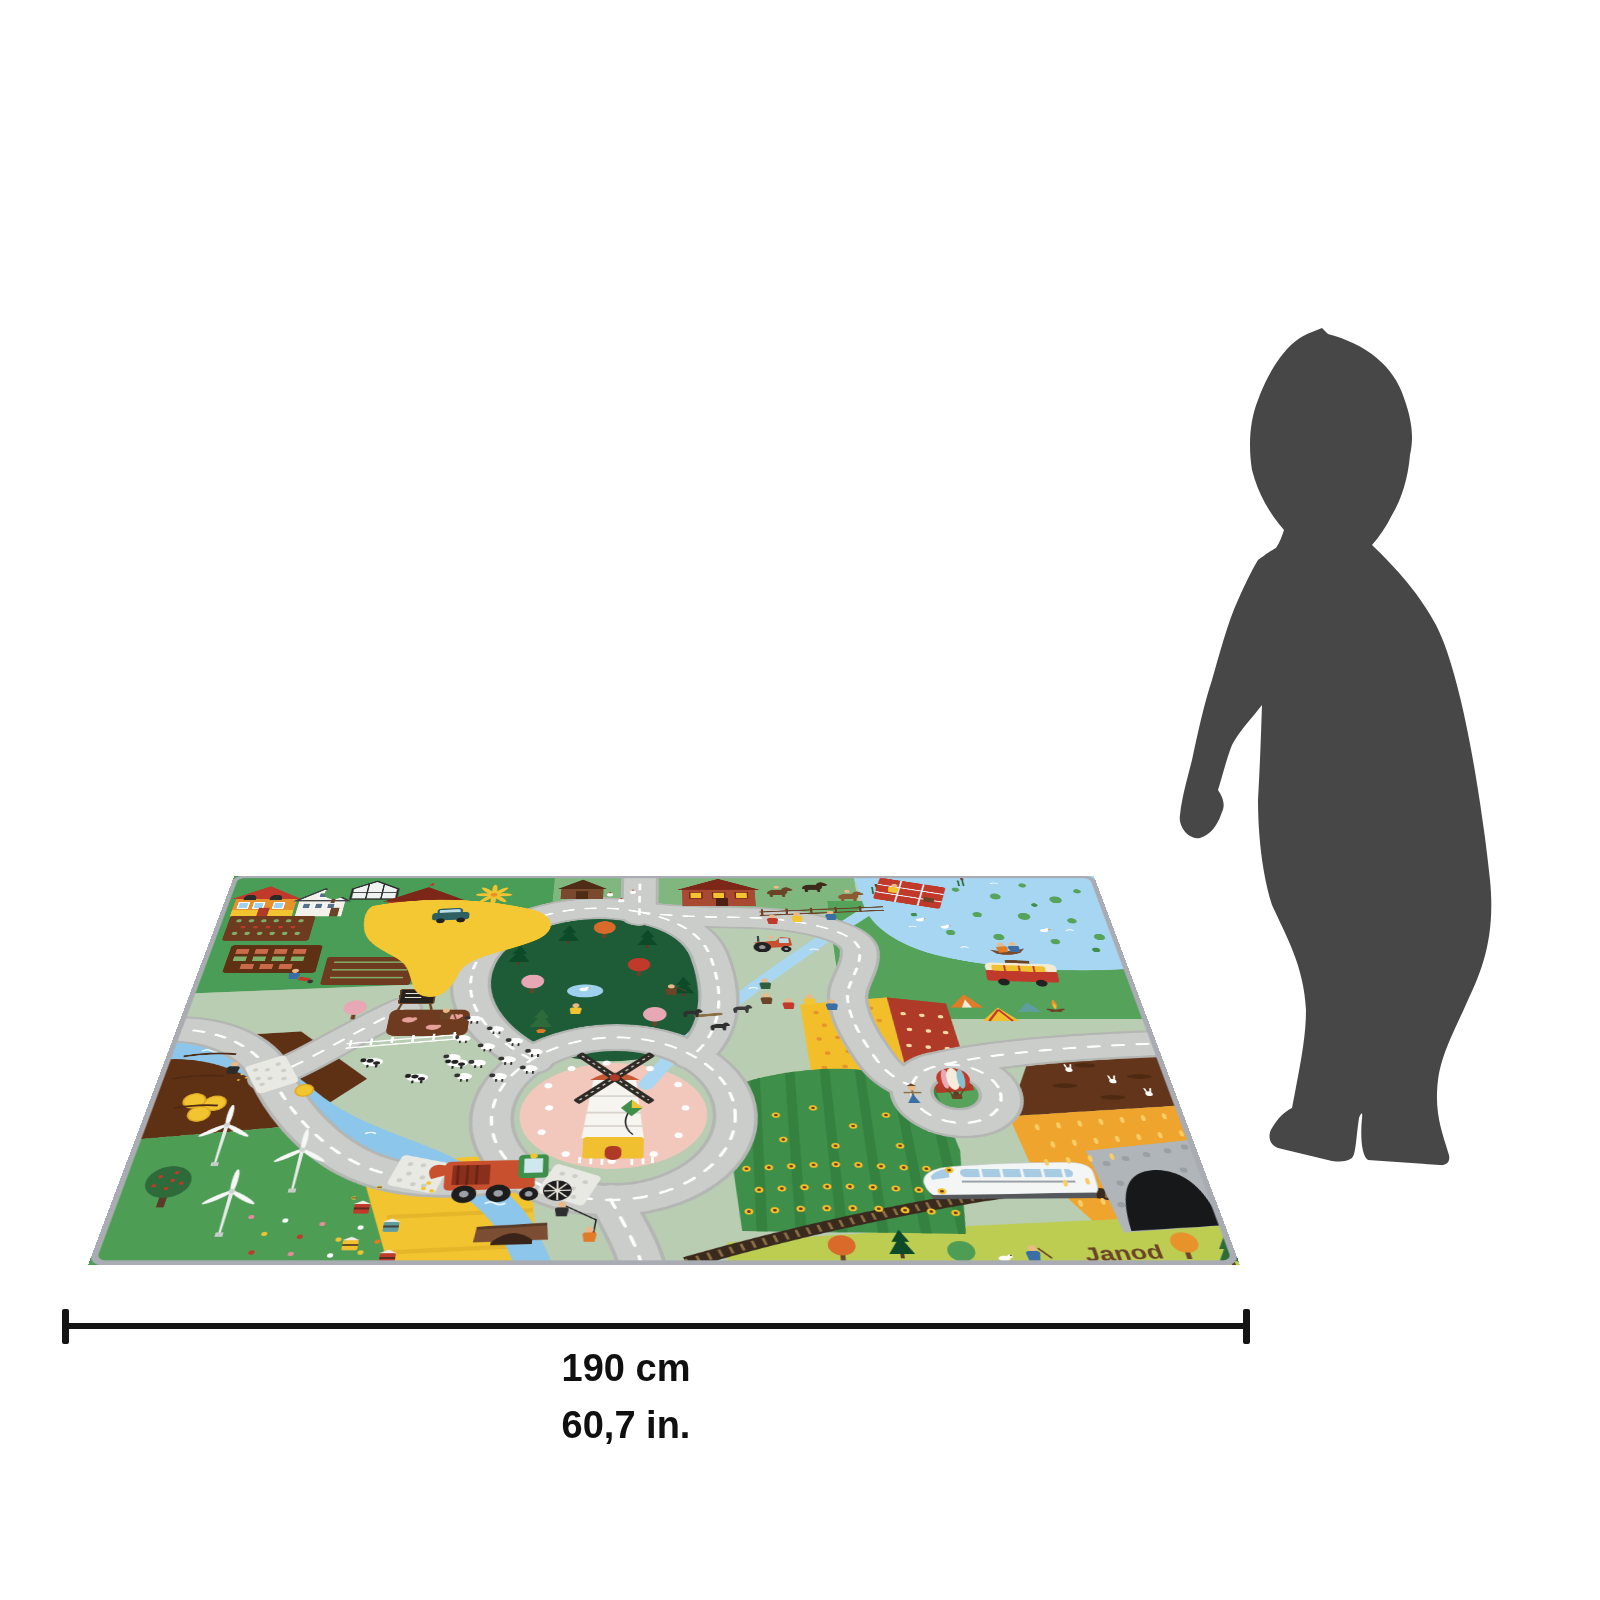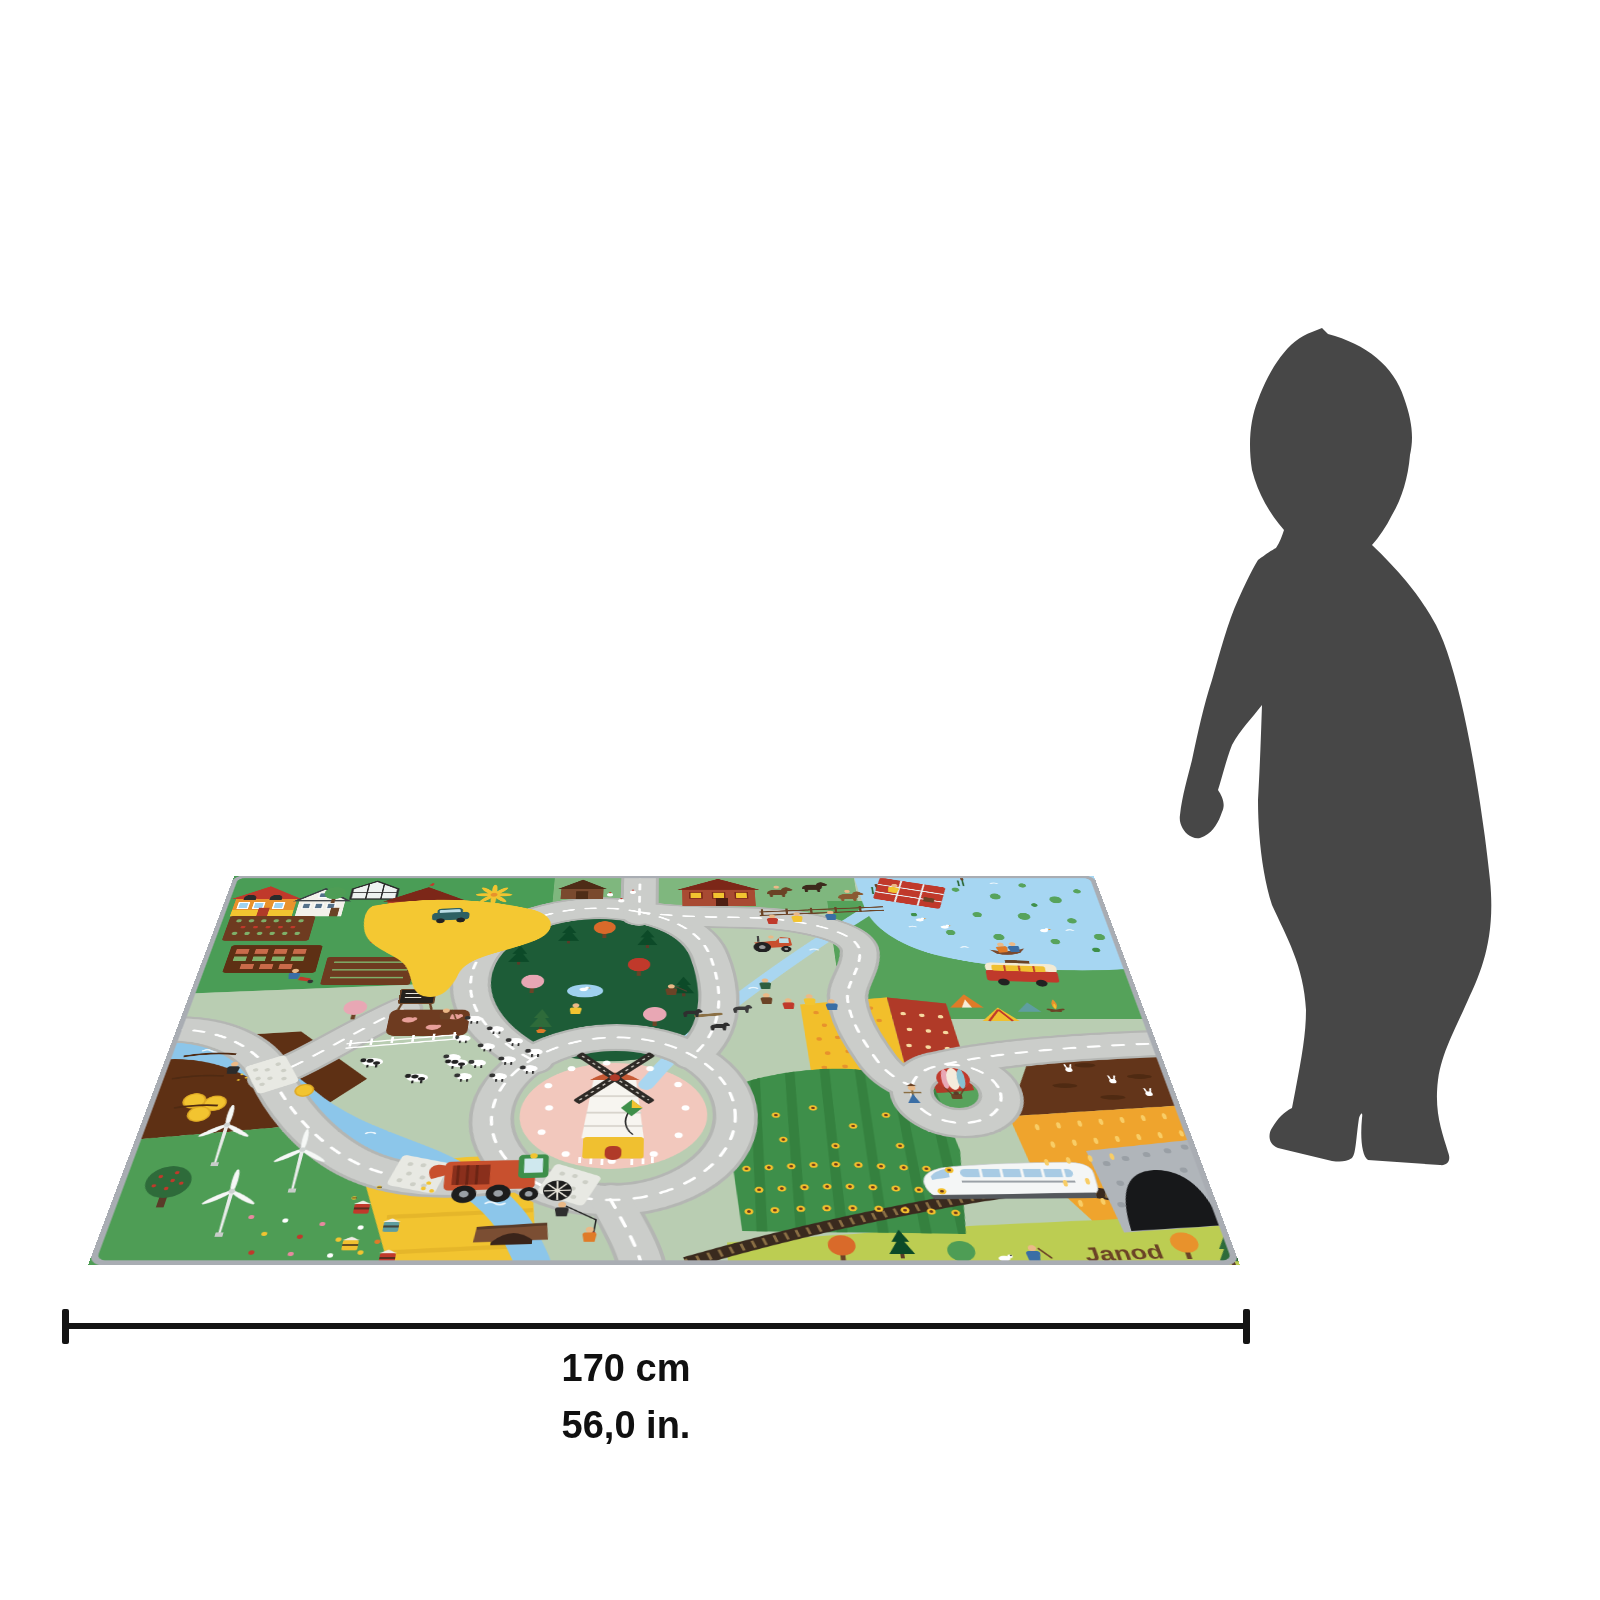--- a/index.html
+++ b/index.html
@@ -944,17 +944,17 @@
       C100,42 118,14 142,6 Z"></path>
   </svg>
 
   <svg class="dimline" width="1188" height="40">
     <rect x="3" y="15" width="1182" height="6" fill="#141414"></rect>
     <rect x="0" y="1" width="7" height="35" rx="2" fill="#141414"></rect>
     <rect x="1181" y="1" width="7" height="35" rx="2" fill="#141414"></rect>
   </svg>
 
   <div class="dim-labels">
-    <div>170 cm</div>
-    <div>56,0 in.</div>
+    <div>190 cm</div>
+    <div>60,7 in.</div>
   </div>
 
 </div>
 
 </body></html>

